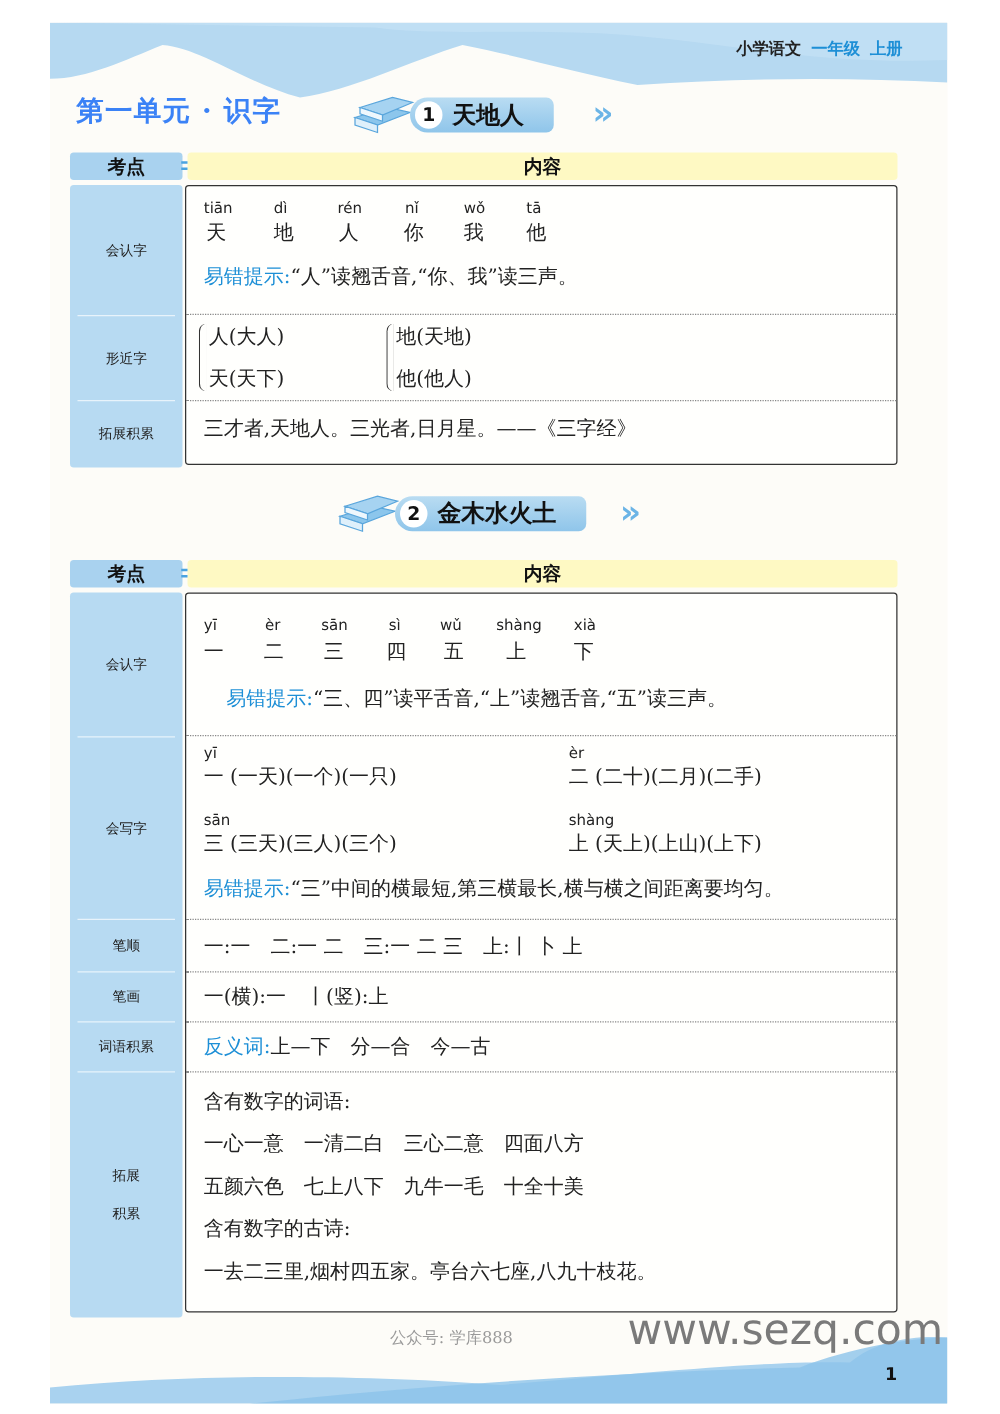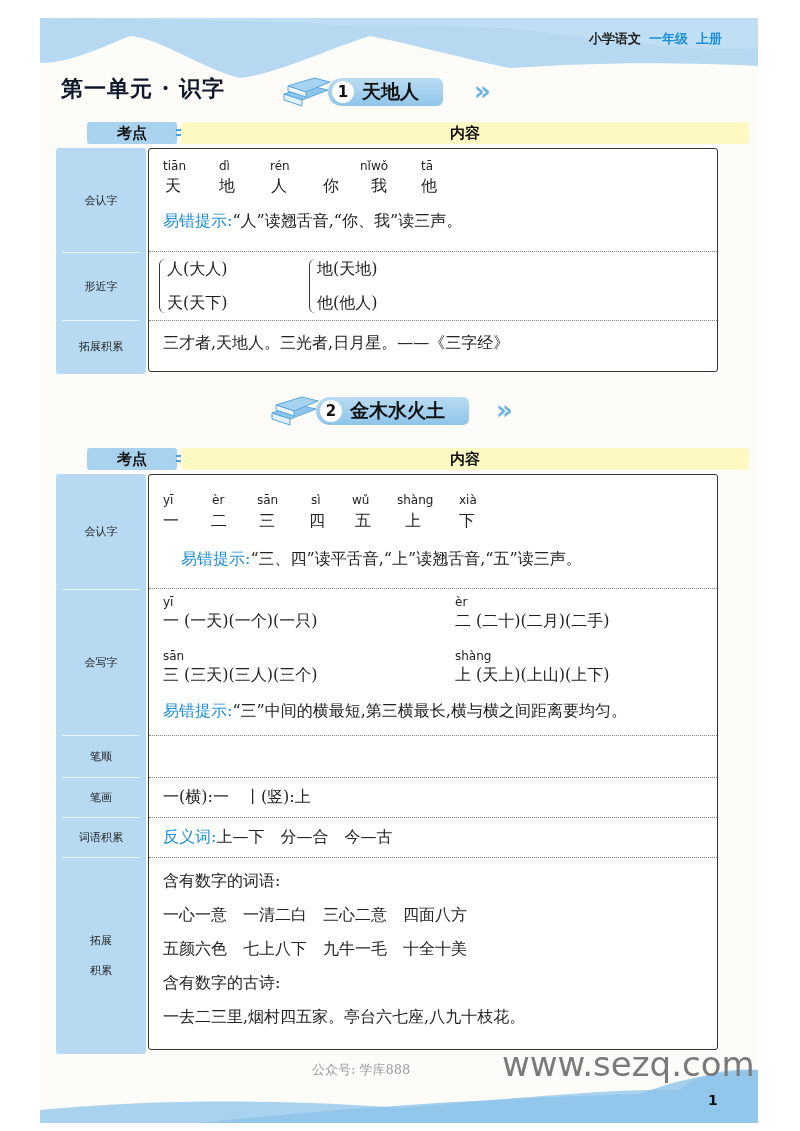--- a/index.html
+++ b/index.html
@@ -7,29 +7,29 @@
   body { position: relative; font-family: "DejaVu Serif", "Liberation Serif", serif; color: #222; }
   .page { position: absolute; left: 40px; top: 18px; width: 718px; height: 1105px; background: #fdfcf8; overflow: hidden; }
 
   
   .hdr { position: absolute; left: 0; top: 0; width: 718px; height: 75px; }
   .hdr-title { position: absolute; right: 36px; top: 12px; font-family: "DejaVu Sans", sans-serif; font-size: 13px; font-weight: bold; }
   .hdr-title .subj { color: #222; }
   .hdr-title .grade { color: #1d8fd6; margin-left: 8px; }
   .hdr-title .vol { color: #1d8fd6; margin-left: 8px; }
 
-  .unit-title { position: absolute; left: 21px; top: 56px; font-size: 22px; font-weight: bold; color: #0f172a; letter-spacing: 1px; }
+  .unit-title { position: absolute; left: 21px; top: 56px; font-size: 22px; font-weight: bold; color: #3b82f6; letter-spacing: 1px; }
 
   .lesson-banner { position: absolute; height: 32px; }
   .lesson-banner .books { position: absolute; left: 0; top: 0; }
   .lesson-banner .pill { position: absolute; left: 48px; top: 2px; height: 28px; background: linear-gradient(#b9dcf2, #8fc5ea); border-radius: 14px 6px 6px 14px; padding: 0 24px 0 34px; display: flex; align-items: center; font-family: "DejaVu Sans", sans-serif; font-weight: bold; font-size: 19px; color: #111; }
   .lesson-banner .num { position: absolute; left: 4px; top: 3px; width: 22px; height: 22px; border-radius: 50%; background: #fff; font-family: "DejaVu Sans", sans-serif; font-weight: bold; font-size: 15px; text-align: center; line-height: 22px; color: #111; }
   .lesson-banner .chev { position: absolute; top: 0px; font-family: "DejaVu Sans", sans-serif; font-size: 26px; color: #6bb4e6; font-weight: bold; }
 
-  .tbl-head { position: absolute; left: 16px; width: 662px; height: 35px; display: flex; margin-left: 31px; }
+  .tbl-head { position: absolute; left: 16px; width: 662px; height: 35px; display: flex; }
   .th-left { width: 90px; height: 22px; background: #a9d2ef; border-radius: 3px; font-family: "DejaVu Sans", sans-serif; font-weight: bold; font-size: 15px; text-align: center; line-height: 22px; color: #111; position: relative; }
   .th-left::after { content: ""; position: absolute; right: -4px; top: 7px; width: 5px; height: 2px; background: #4aa3e0; box-shadow: 0 5px 0 #4aa3e0; }
   .th-right { flex: 1; margin-left: 4px; height: 22px; background: #fef9c3; border-radius: 3px; font-family: "DejaVu Sans", sans-serif; font-weight: bold; font-size: 15px; text-align: center; line-height: 22px; color: #111; }
 
   .tbl-body { position: absolute; left: 16px; width: 662px; }
   .lcol { position: absolute; left: 0; top: 0; width: 90px; background: #b7daf2; border-radius: 3px; }
   .lcell { position: absolute; left: 0; width: 90px; display: flex; align-items: center; justify-content: center; font-size: 11px; color: #222; text-align: center; }
   .lsep { position: absolute; left: 6px; width: 78px; border-top: 1px solid #e8f3fb; }
   .rbox { position: absolute; left: 92px; top: 0; width: 570px; border: 1.5px solid #333; border-radius: 3px; background: #fffffd; }
   .rsep { position: absolute; left: 0; right: 0; border-top: 1px dotted #888; }
@@ -84,21 +84,21 @@
     <div class="lsep" style="top:104px;"></div>
     <div class="lcell" style="top:104px; height:68px;">形近字</div>
     <div class="lsep" style="top:172px;"></div>
     <div class="lcell" style="top:172px; height:52px;">拓展积累</div>
 
     <div class="rbox" style="height:224px;">
 
       <span class="abs py" style="left:14px; top:10px;">tiān</span>
       <span class="abs py" style="left:70px; top:10px;">dì</span>
       <span class="abs py" style="left:121px; top:10px;">rén</span>
-      <span class="abs py" style="left:175px; top:10px;margin-left:36px;">nǐ</span>
+      <span class="abs py" style="left:175px; top:10px;">nǐ</span>
       <span class="abs py" style="left:222px; top:10px;">wǒ</span>
       <span class="abs py" style="left:272px; top:10px;">tā</span>
 
       <span class="abs hz" style="left:16px; top:27px;">天</span>
       <span class="abs hz" style="left:70px; top:27px;">地</span>
       <span class="abs hz" style="left:122px; top:27px;">人</span>
       <span class="abs hz" style="left:174px; top:27px;">你</span>
       <span class="abs hz" style="left:222px; top:27px;">我</span>
       <span class="abs hz" style="left:272px; top:27px;">他</span>
 
@@ -179,20 +179,21 @@
       <span class="abs py" style="left:306px; top:120px;">èr</span>
       <span class="abs hz" style="left:306px; top:136px;">二 (二十)(二月)(二手)</span>
       <span class="abs py" style="left:14px; top:174px;">sān</span>
       <span class="abs hz" style="left:14px; top:190px;">三 (三天)(三人)(三个)</span>
       <span class="abs py" style="left:306px; top:174px;">shàng</span>
       <span class="abs hz" style="left:306px; top:190px;">上 (天上)(上山)(上下)</span>
 
       <span class="abs hz" style="left:14px; top:226px;"><span class="tip-label">易错提示:</span><span>“三”中间的横最短,第三横最长,横与横之间距离要均匀。</span></span>
       <div class="rsep" style="top:260px;"></div>
 
+      <span class="abs hz" style="left:14px; top:272px;">一:一　二:一 二　三:一 二 三　上:丨 卜 上</span>
       <div class="rsep" style="top:302px;"></div>
 
       <span class="abs hz" style="left:14px; top:312px;">一(横):一　丨(竖):上</span>
       <div class="rsep" style="top:342px;"></div>
 
       <span class="abs hz" style="left:14px; top:352px;"><span class="tip-label">反义词:</span><span>上—下　分—合　今—古</span></span>
       <div class="rsep" style="top:382px;"></div>
 
       <span class="abs hz" style="left:14px; top:396px;">含有数字的词语:</span>
       <span class="abs hz" style="left:14px; top:464px;">五颜六色　七上八下　九牛一毛　十全十美</span>

